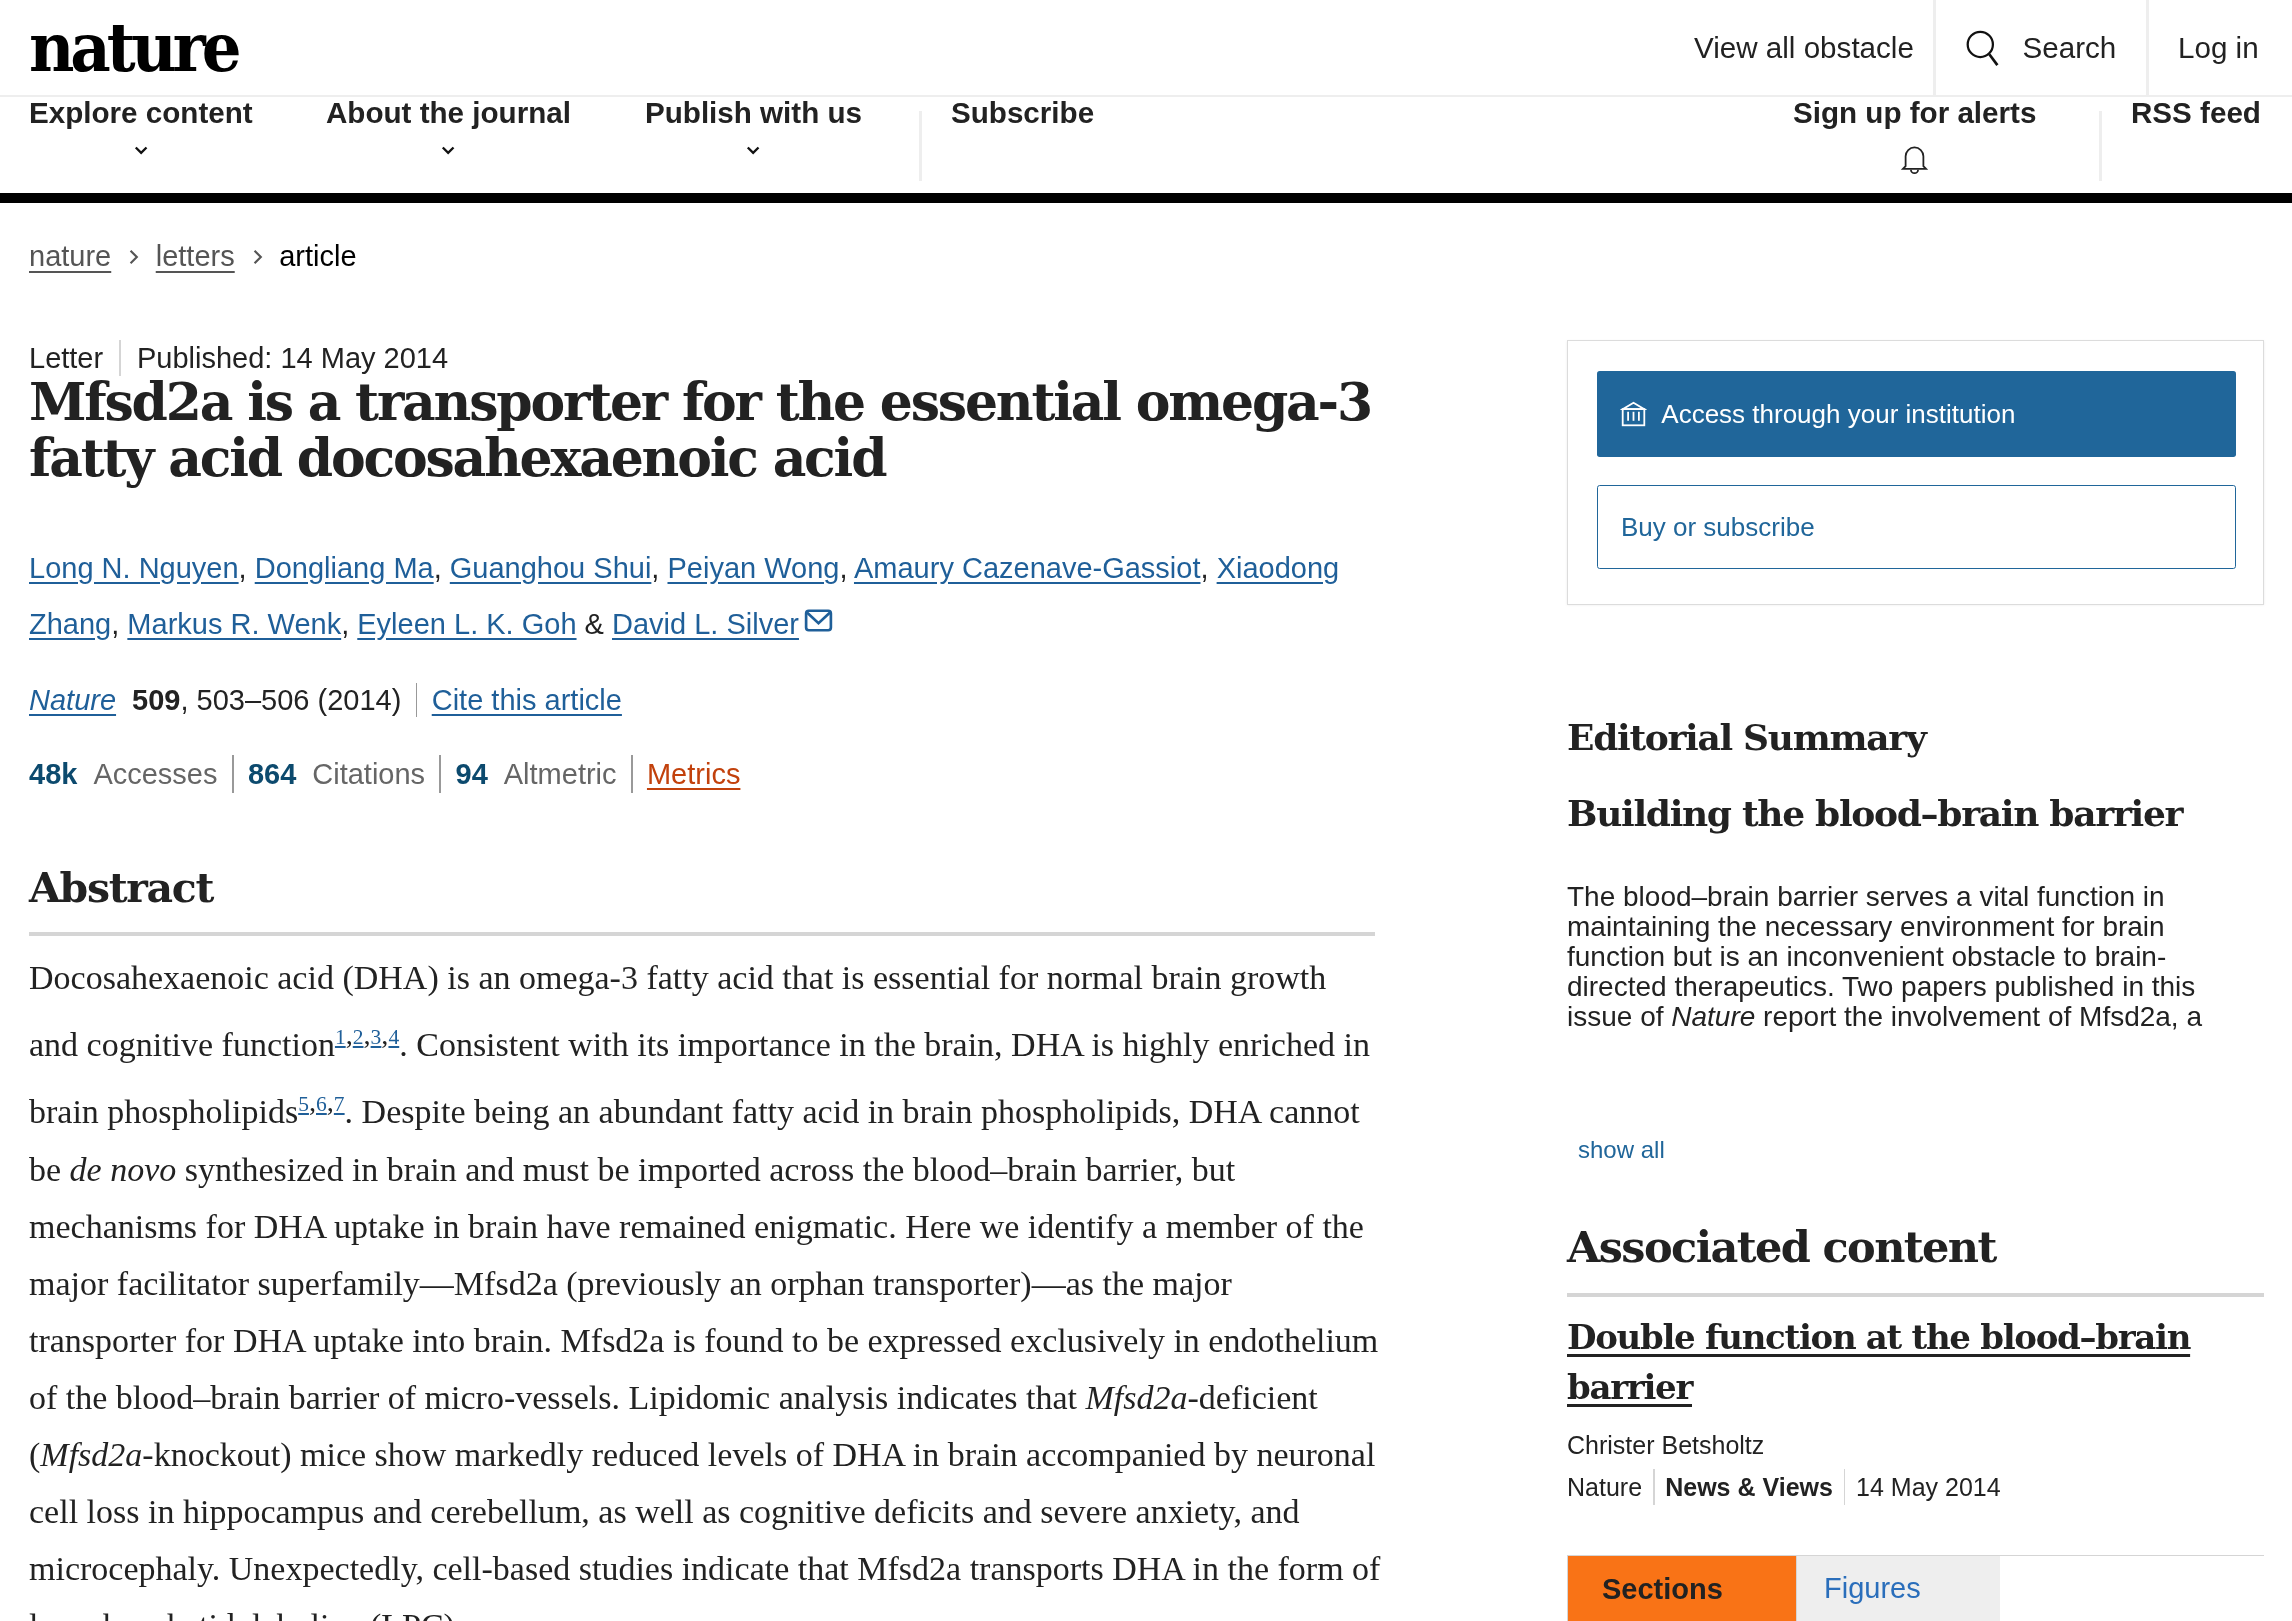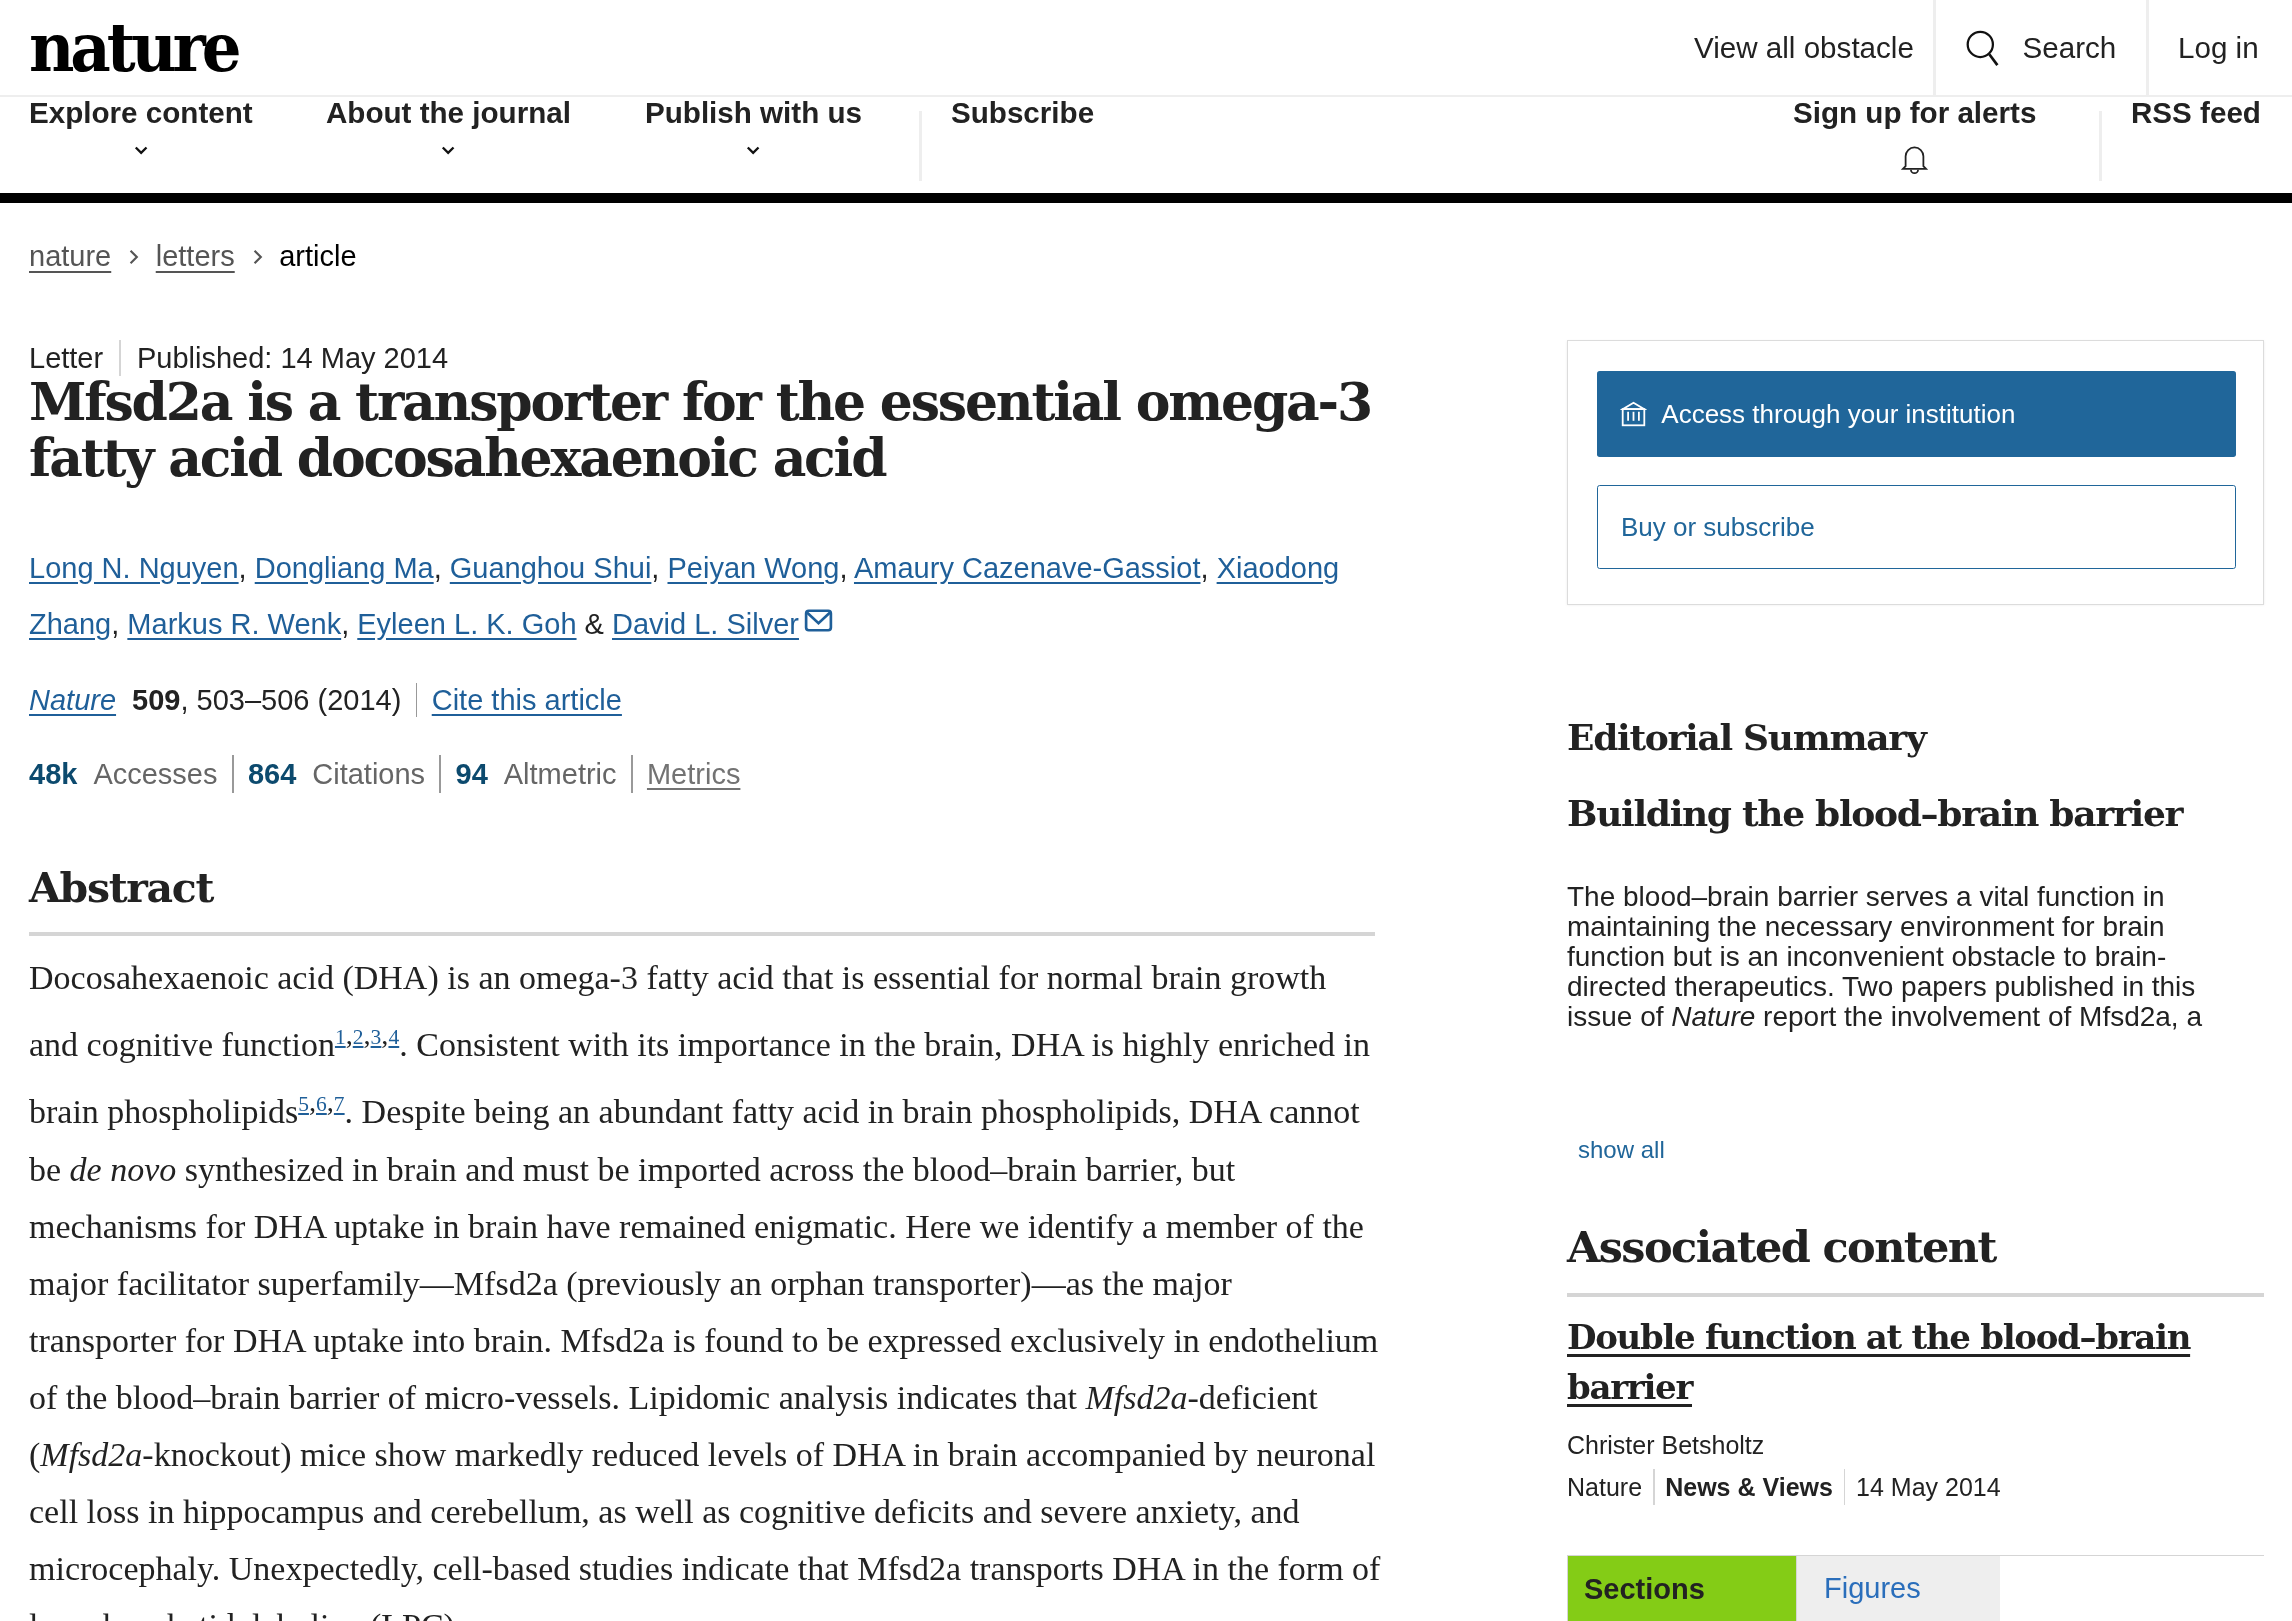--- a/index.html
+++ b/index.html
@@ -35,21 +35,21 @@
   .citation { left: 29px; top: 683px; display: flex; align-items: center; font-size: 29px; }
   .citation .journal { font-style: italic; color: #1f5f99; text-decoration: underline; text-underline-offset: 3.6px; }
   .citation .vol { font-weight: bold; margin-left: 16px; }
   .citation .sep { width: 1.8px; height: 34px; background: #999; margin: 0 14.3px; }
   .citation .cite { color: #1f5f99; text-decoration: underline; text-underline-offset: 3.6px; }
 
   .metrics { left: 29px; top: 755px; display: flex; align-items: center; font-size: 29px; }
   .metrics .num { font-weight: bold; color: #0c4a6e; margin-right: 16px; }
   .metrics .lbl { color: #666; }
   .metrics .sep { width: 1.8px; height: 38px; background: #999; margin: 0 14.3px; }
-  .metrics .link { color: #737373; text-decoration: underline; text-underline-offset: 3.6px; }
+  .metrics .link { color: #c2410c; text-decoration: underline; text-underline-offset: 3.6px; }
 
   .abstract-h { left: 29px; top: 864px; font-family: "DejaVu Serif", serif; font-weight: bold; font-size: 41px; letter-spacing: -1.3px; color: #222; }
   .abstract-rule { left: 29px; top: 932px; width: 1346px; height: 3.6px; background: #d5d5d5; }
   .abstract-body { left: 29px; top: 949px; width: 1352px; font-family: "Liberation Serif", serif; font-size: 34px; line-height: 57px; color: #222; }
   .abstract-body sup a { color: #1f5f99; font-size: 21.5px; text-decoration: underline; }
   .abstract-body i { font-style: italic; }
 
   
   .access-box { left: 1567px; top: 340px; width: 697px; height: 265px; border: 1.8px solid #dcdcdc; box-shadow: 0 0.9px 2.7px rgba(0,0,0,0.08); }
   .btn-access { left: 1597px; top: 371px; width: 639px; height: 86px; background: #20669a; border-radius: 2.7px; display: flex; align-items: center; padding-left: 23px; color: #fff; font-size: 26px; gap: 14.3px; }
@@ -64,21 +64,21 @@
   .assoc-h { left: 1567px; top: 1222px; font-family: "DejaVu Serif", serif; font-weight: bold; font-size: 43px; letter-spacing: -1.6px; color: #222; }
   .assoc-rule { left: 1567px; top: 1293px; width: 697px; height: 3.6px; background: #d5d5d5; }
   .assoc-title { left: 1567px; top: 1312px; width: 681px; font-family: "DejaVu Serif", serif; font-weight: bold; font-size: 34px; line-height: 50px; letter-spacing: -1.3px; color: #222; text-decoration: underline; text-underline-offset: 5.4px; }
   .assoc-author { left: 1567px; top: 1431px; font-size: 25px; color: #222; }
   .assoc-meta { left: 1567px; top: 1469px; display: flex; align-items: center; font-size: 25px; color: #222; }
   .assoc-meta .sep { width: 1.8px; height: 36px; background: #d5d5d5; margin: 0 10.7px; }
   .assoc-meta .bold { font-weight: bold; }
 
   .tabs { left: 1567px; top: 1555px; width: 697px; height: 66px; display: flex; border-top: 1.8px solid #d5d5d5; }
   .tab { height: 66px; display: flex; align-items: center; font-size: 29px; border-left: 1.8px solid #d5d5d5; }
-  .tab.active { background: #84cc16; font-weight: bold; color: #222; width: 229px; padding-left: 16px; }
+  .tab.active { background: #f97316; font-weight: bold; color: #222; width: 229px; padding-left: 34px; }
   .tab.inactive { background: #eeeeee; color: #2a6ebb; border-bottom: 1.8px solid #d5d5d5; padding-left: 27px; }
 </style>
 </head>
 <body>
 
 <div class="abs logo">nature</div>
 
 <div class="abs top-link" style="left:1694px;">View all obstacle</div>
 <div class="vdiv" style="left:1933px; top:0; height:95px;"></div>
 <div class="abs top-link" style="left:1965px; gap:21.5px;">

